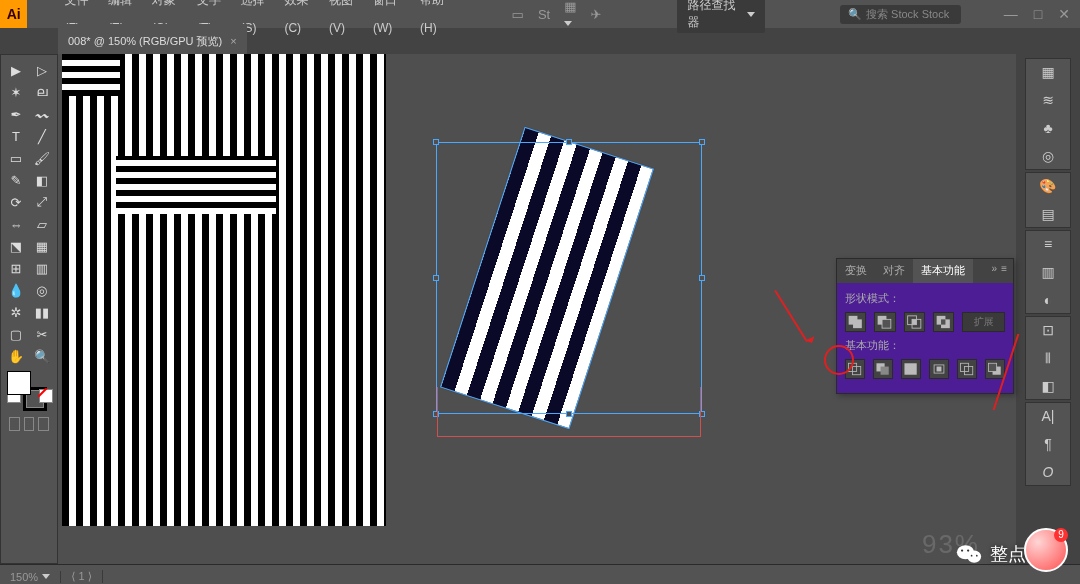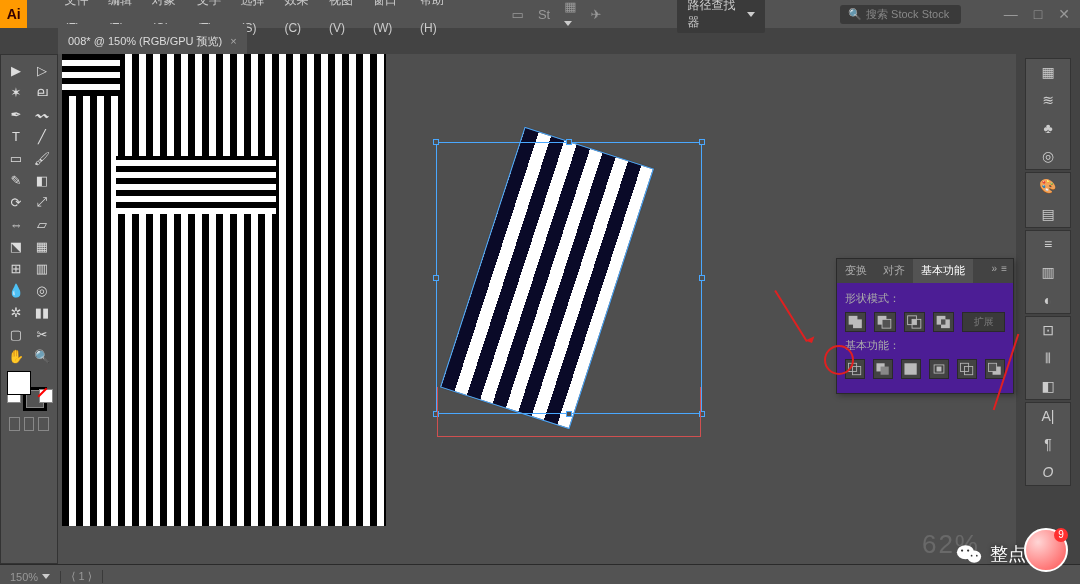--- a/index.html
+++ b/index.html
@@ -308,21 +308,21 @@
 <div class="red-line2" style="left:1005px; top:332px; transform:rotate(18deg);"></div>
 
 <div class="status">
   <div class="status-seg">
       <span>150%</span> 
       <span class="tri"></span>
     </div>
   <div class="status-seg">⟨ 1 ⟩</div>
 </div>
 
-<div class="faded52">62%</div>
+<div class="faded52">93%</div>
 
 <div class="watermark">
   <svg class="wechat-ico" viewBox="0 0 30 24">
       <ellipse cx="11" cy="10" rx="10" ry="8" fill="#fff"></ellipse>
       <ellipse cx="21" cy="15" rx="8" ry="7" fill="#fff"></ellipse>
       <circle cx="7" cy="8" r="1.3" fill="#333"></circle>
       <circle cx="14" cy="8" r="1.3" fill="#333"></circle>
       <circle cx="18" cy="14" r="1" fill="#333"></circle>
       <circle cx="24" cy="14" r="1" fill="#333"></circle>
     </svg>

